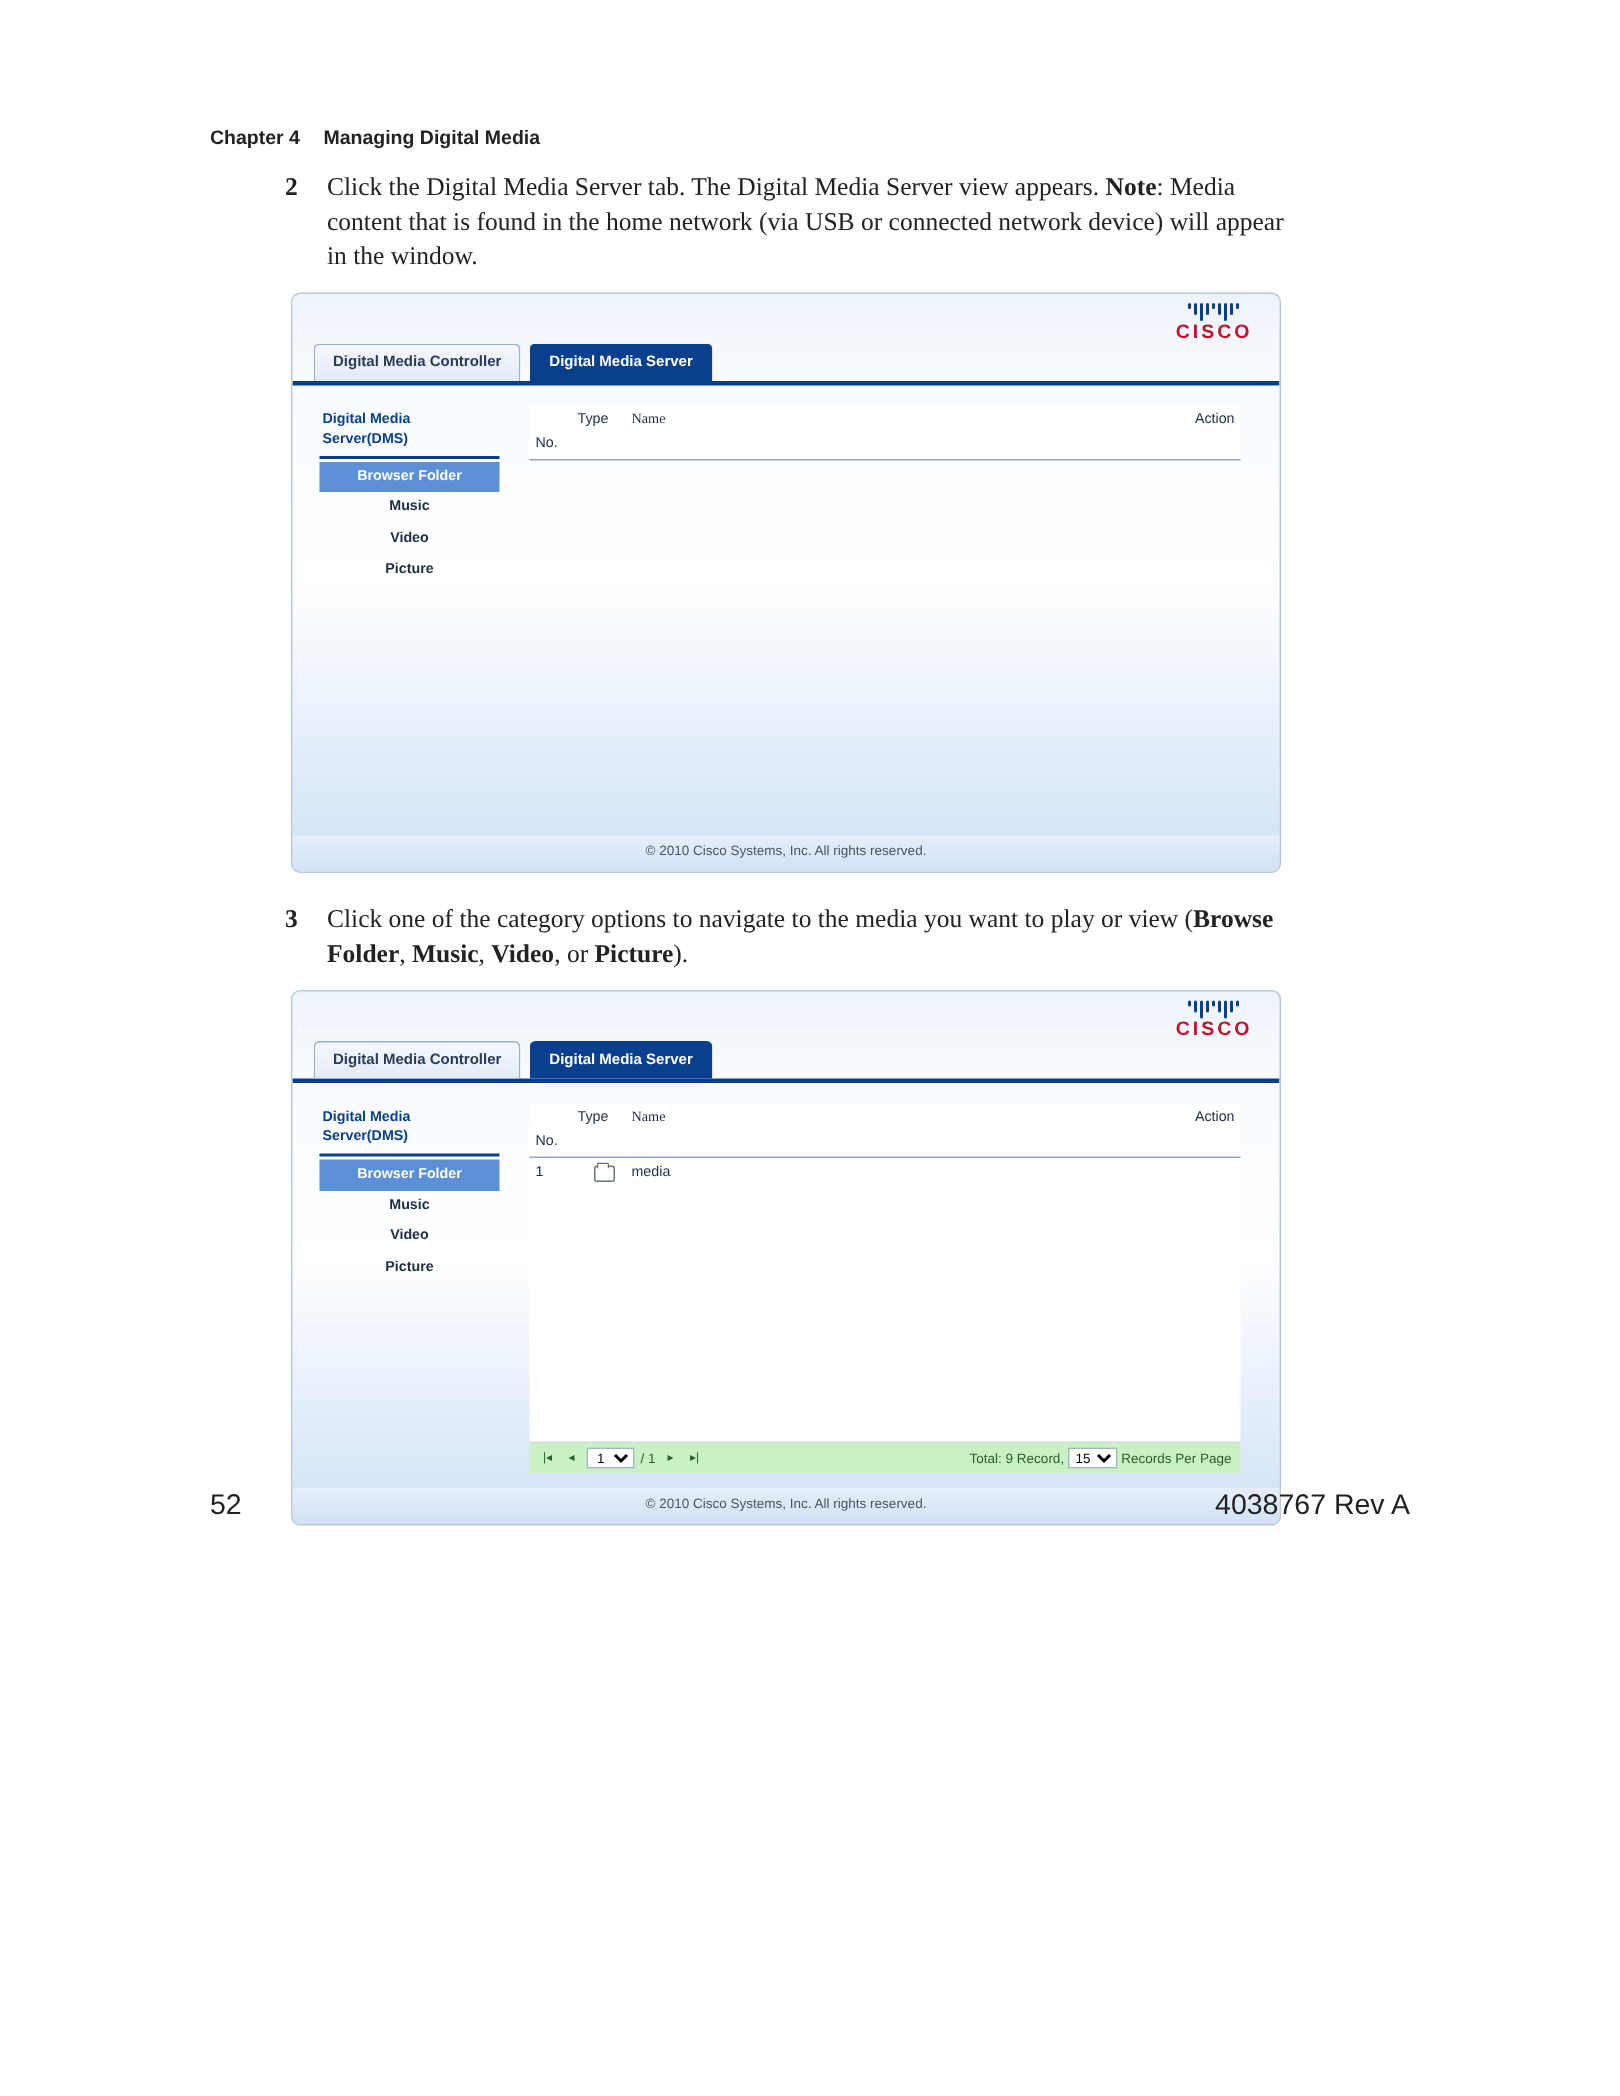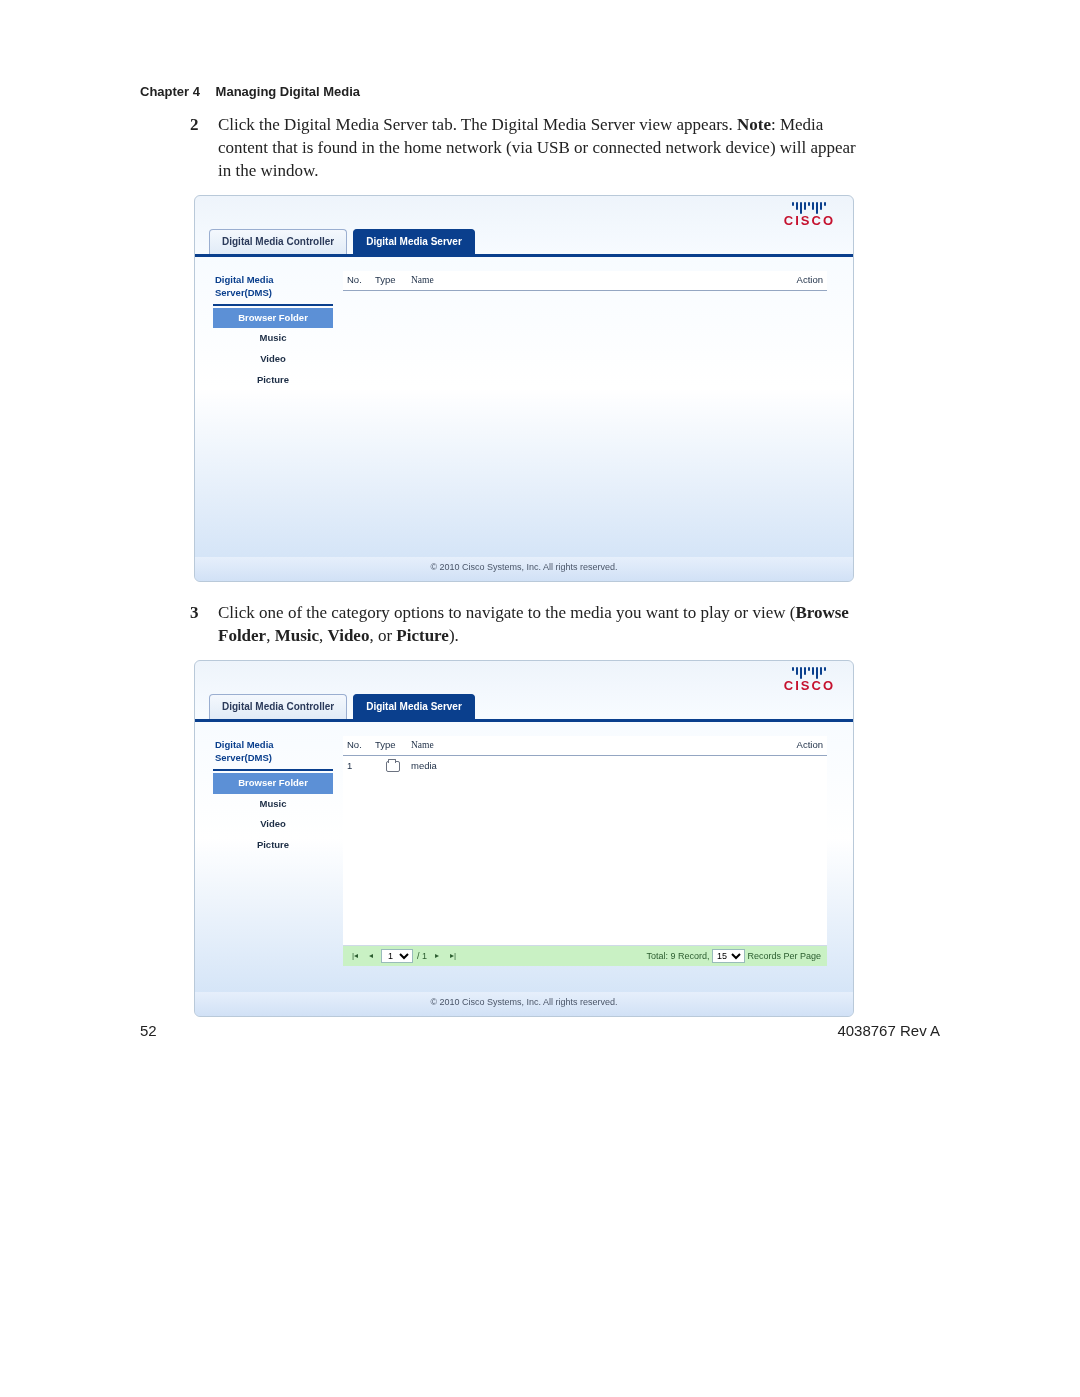--- a/index.html
+++ b/index.html
@@ -112,21 +112,21 @@
   .hr-band {
     height: 3px;
     background: var(--cisco-blue);
     margin: 0;
   }
   
   .panel-body {
     display: flex;
     min-height: 300px;
     padding: 14px 26px 10px 18px;
-    gap: 10px;
+    gap: 20px;
   }
   .sidebar {
     width: 120px;
     font-size: 9.5px;
     font-weight: bold;
   }
   .side-title {
     color: var(--cisco-blue);
     padding: 3px 2px 4px;
     border-bottom: 2px solid var(--cisco-blue);
@@ -152,21 +152,21 @@
   }
   .crumb a { color: #1c2d45; cursor: pointer; }
   .crumb .sep { padding: 0 4px; }
   .listhdr {
     display: flex;
     border-bottom: 1px solid #94a6c2;
     padding: 3px 4px;
     color: #1c2d45;
     background: #fff;
   }
-  .listhdr .c-no   { width: 28px; }
+  .listhdr .c-no   { width: 28px; margin-top: 16px; }
   .listhdr .c-type { width: 36px; }
   .listhdr .c-name { flex: 1; font-family: Liberation Serif, serif; }
   .listhdr .c-act  { width: 60px; text-align: right; }
   .listarea {
     background: #fff;
     min-height: 210px;
     border-bottom: 1px solid #d0dae8;
     position: relative;
   }
   .empty-msg {
@@ -227,24 +227,24 @@
     border: 1px solid #9bb;
     background: #fff;
     padding: 0 2px;
   }
   .pager-right { color: #2b5d2f; }
   .pager-right select { font-size:9px; height:14px; border:1px solid #9bb; background:#fff; }
 
   
   .pgfoot {
     position: absolute;
-    left: 140px; right: 140px; bottom: 44px;
+    left: 140px; right: 140px; bottom: 68px;
     display: flex; justify-content: space-between;
     font-family: Arial, Helvetica, sans-serif;
-    font-size: 15px;
+    font-size: 19px;
     color: #222;
   }
 </style>
 </head>
 <body>
 
 <div class="page">
 
   <div class="runhdr">
     <span class="chap-label">Chapter 4</span>

